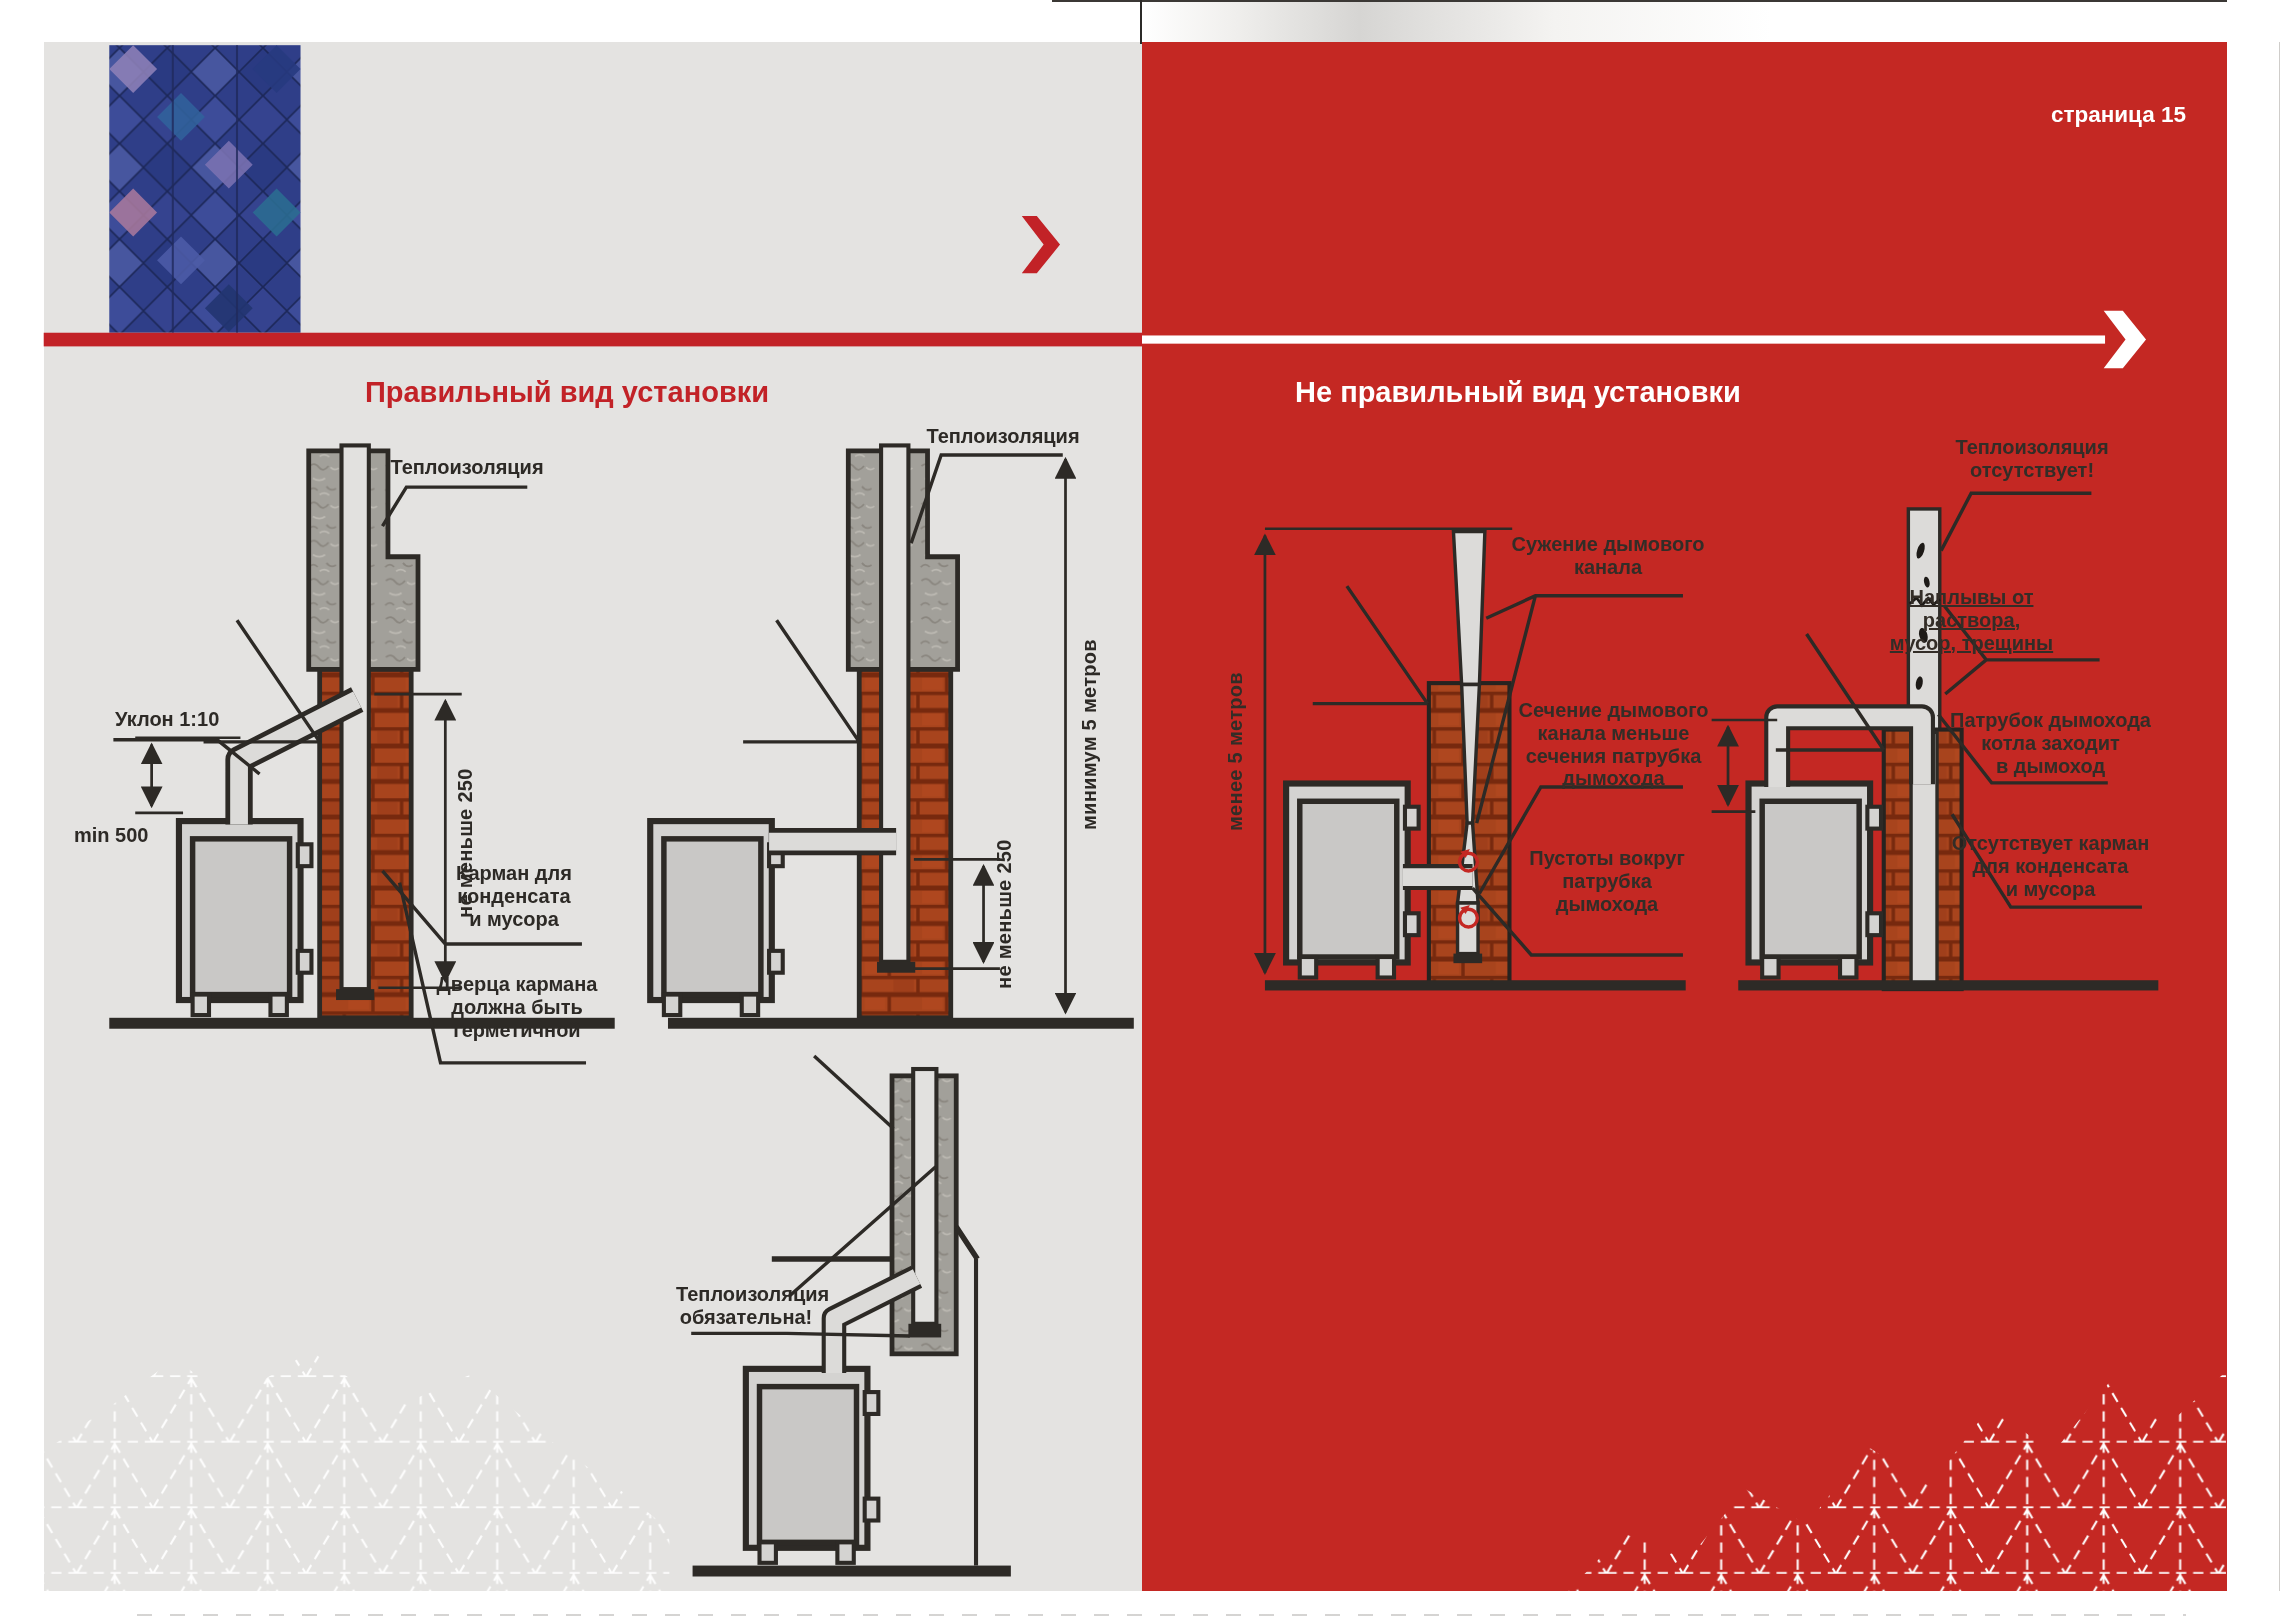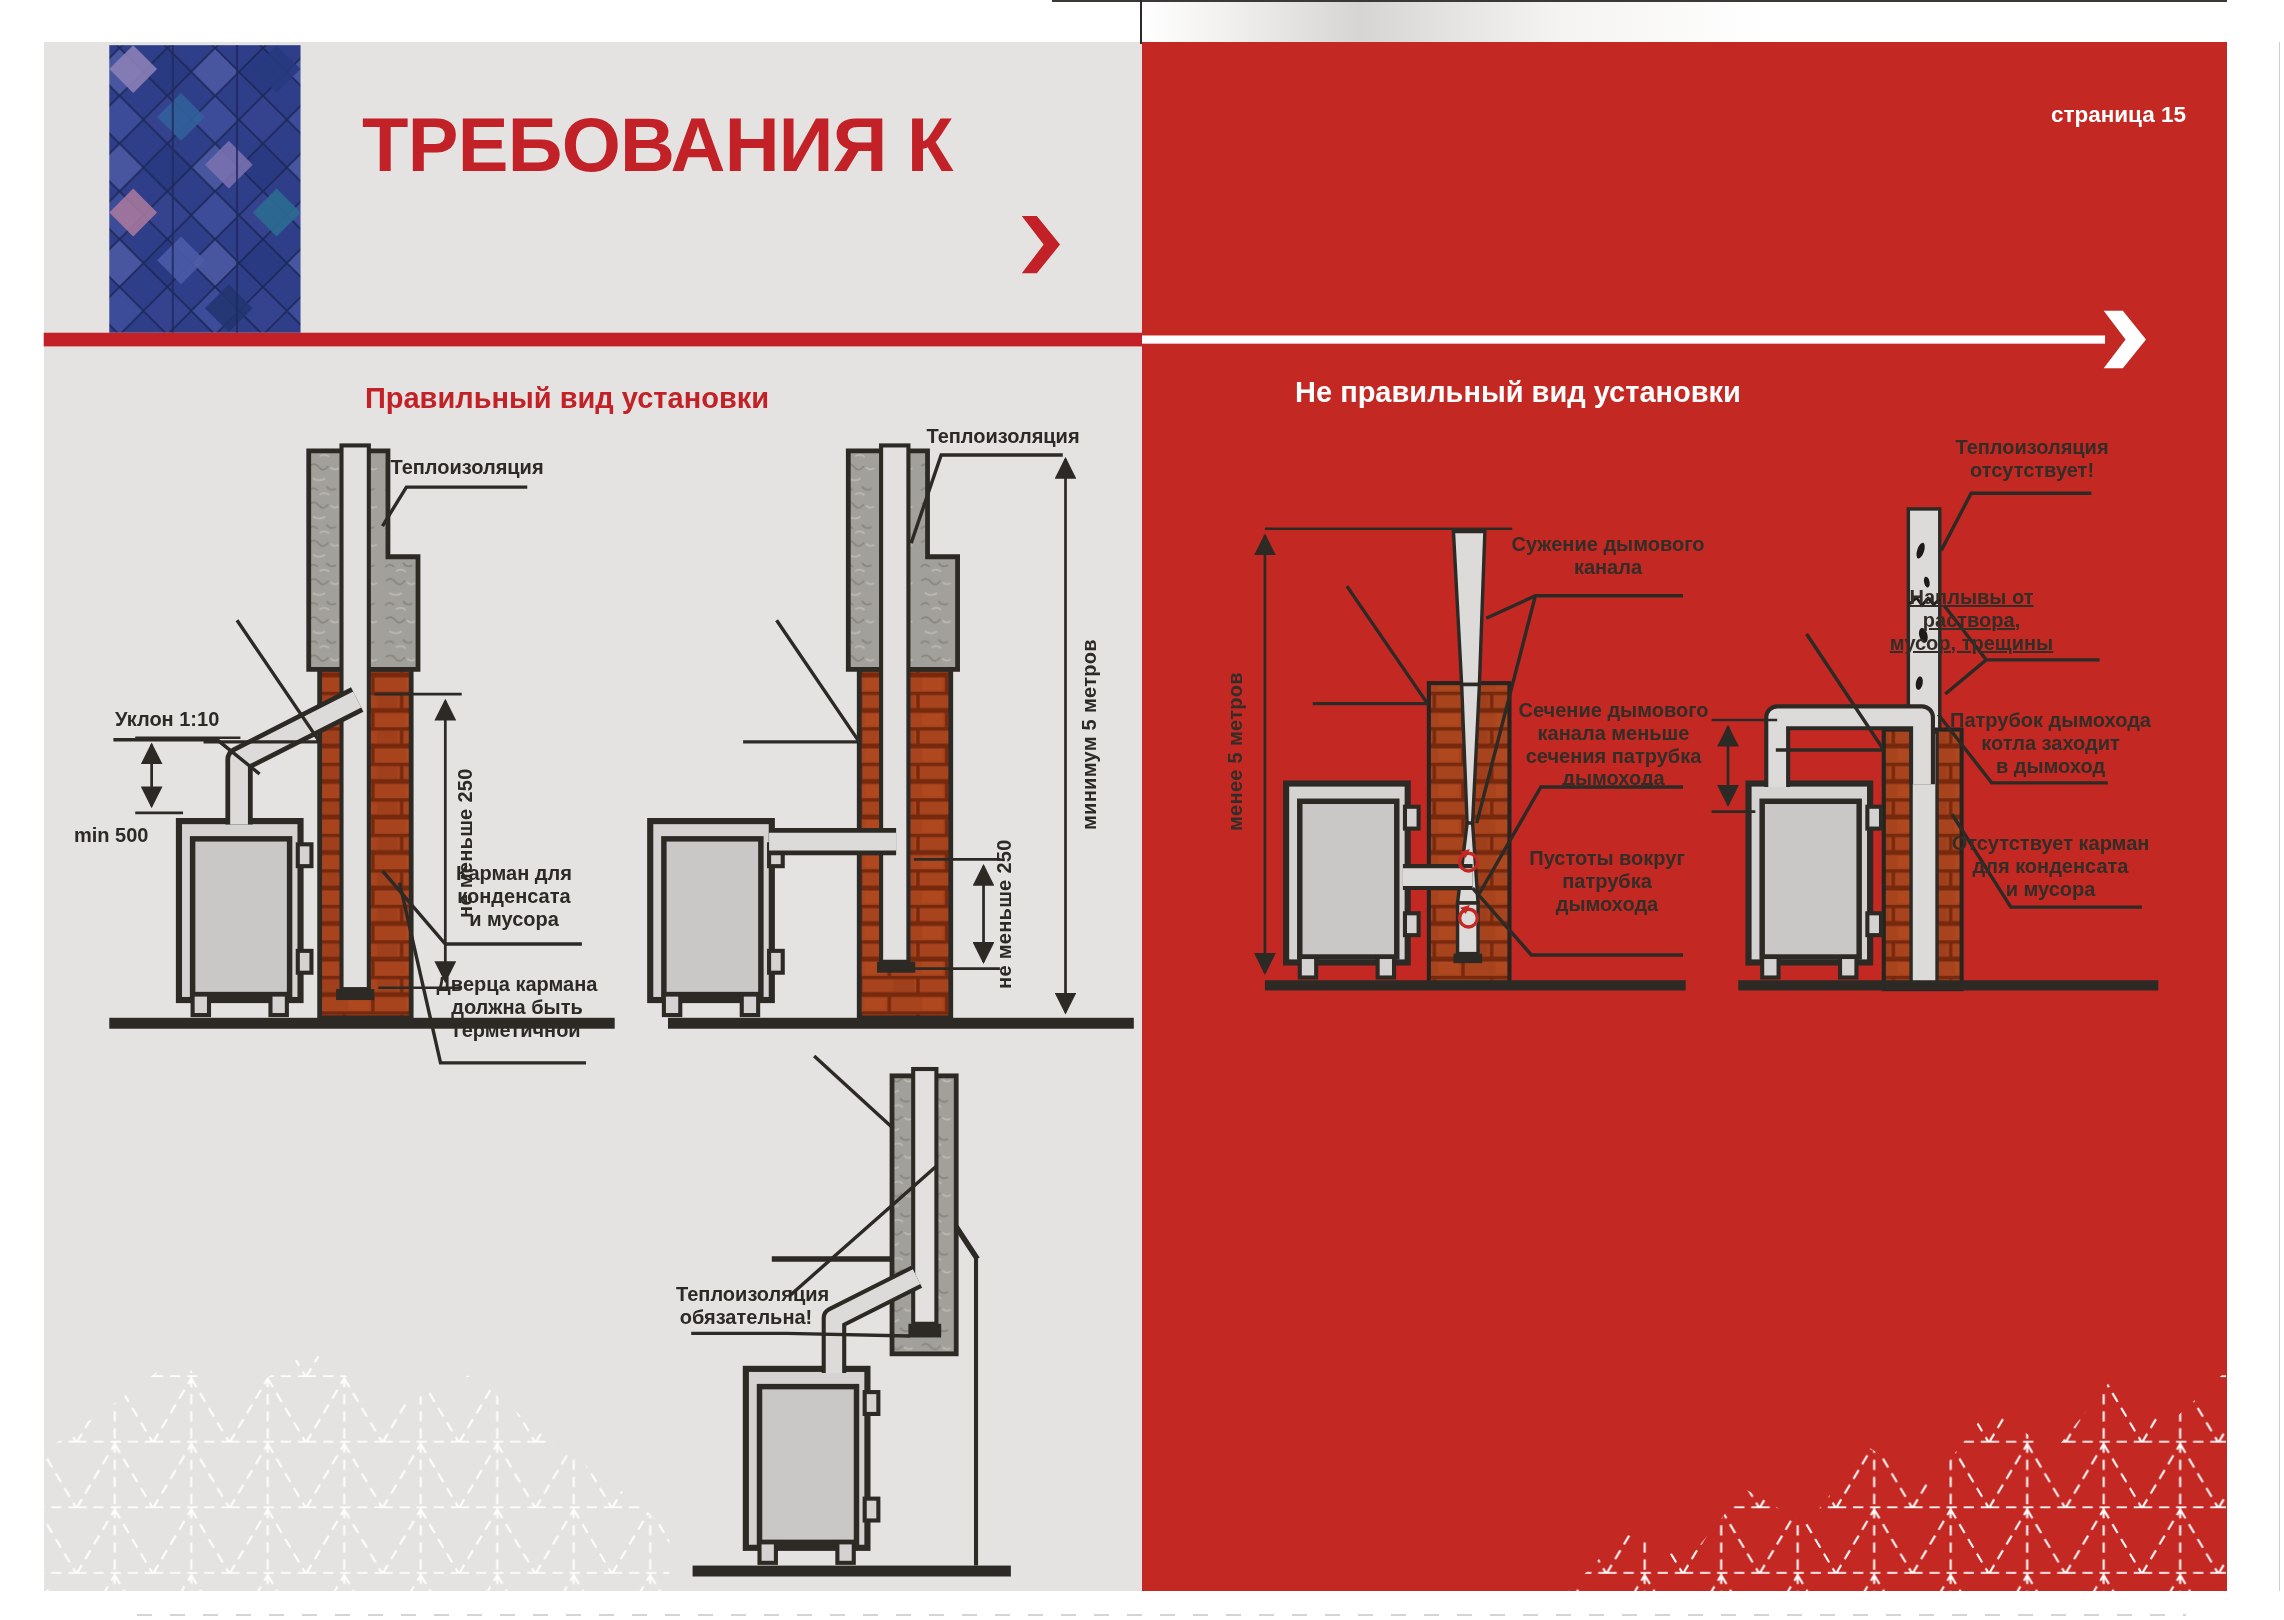--- a/index.html
+++ b/index.html
@@ -13,21 +13,21 @@
   #topline{left:1052px;top:0;width:1175px;height:2px;background:#3b3835;}
   #foldline{left:1140px;top:0;width:2px;height:44px;background:#2c2a28;}
   #scan-right{left:2279px;top:42px;width:1.4px;height:1549px;background:#cfcdca;}
   #scan-bottom{left:137px;top:1614px;width:2049px;height:2px;opacity:.55;
         background:repeating-linear-gradient(90deg,#b3b1ae 0 15px,transparent 15px 33px);}
   #title{left:362px;top:97px;width:751px;color:#c22227;font-weight:bold;
          font-size:76px;line-height:1.27;letter-spacing:-0.7px;}
   #page-num{left:1940px;top:102px;width:246px;text-align:right;color:#ffffff;
             font-weight:bold;font-size:22.5px;}
   .heading{font-size:29px;font-weight:bold;}
-  #heading-left{left:321px;top:376px;width:492px;text-align:center;color:#c22227;margin-top:6px;}
+  #heading-left{left:321px;top:376px;width:492px;text-align:center;color:#c22227;}
   #heading-right{left:1295px;top:376px;width:615px;color:#ffffff;}
   .lbl{font-size:20px;line-height:1.14;font-weight:bold;color:#2d2a26;
        white-space:pre-line;text-align:center;}
   .lbl-red{color:#332d27;}
   .left-align{text-align:left;}
   .vlbl{writing-mode:vertical-rl;transform:rotate(180deg);display:flex;
         align-items:center;justify-content:center;font-size:20px;font-weight:bold;
         color:#2d2a26;letter-spacing:0.3px;white-space:nowrap;}
   .vlbl-red{color:#332d27;}
   svg{display:block;}
@@ -217,21 +217,20 @@
 
   <g opacity=".95">
     <polygon points="64,2330 64,2125 170,2053 255,1990 340,2048 455,1978 575,2062 690,2012 810,2112 920,2190 980,2240 980,2330" fill="url(#lat)"></polygon>
   </g>
   <g>
     <polygon points="2295,2330 2380,2242 2470,2285 2555,2180 2645,2232 2735,2118 2825,2176 2915,2058 3005,2128 3095,2015 3175,2085 3259,2008 3259,2330" fill="url(#lat)"></polygon>
   </g>
 </svg>
 
 <div class="abs" id="title">
-  <div>ТРЕБОВАНИЯ К</div>
 </div>
 <div class="abs" id="page-num">страница 15</div>
 <div class="abs heading" id="heading-left">Правильный вид установки</div>
 <div class="abs heading" id="heading-right">Не правильный вид установки</div>
 
 <div class="abs lbl" style="left:378px;top:456px;width:178px;">Теплоизоляция</div>
 <div class="abs lbl left-align" style="left:115px;top:708px;width:150px;">Уклон 1:10</div>
 <div class="abs lbl left-align" style="left:74px;top:824px;width:123px;">min 500</div>
 <div class="abs vlbl" style="left:451px;top:751px;width:29px;height:184px;">не меньше 250</div>
 <div class="abs lbl" style="left:432px;top:862px;width:164px;">Карман для

